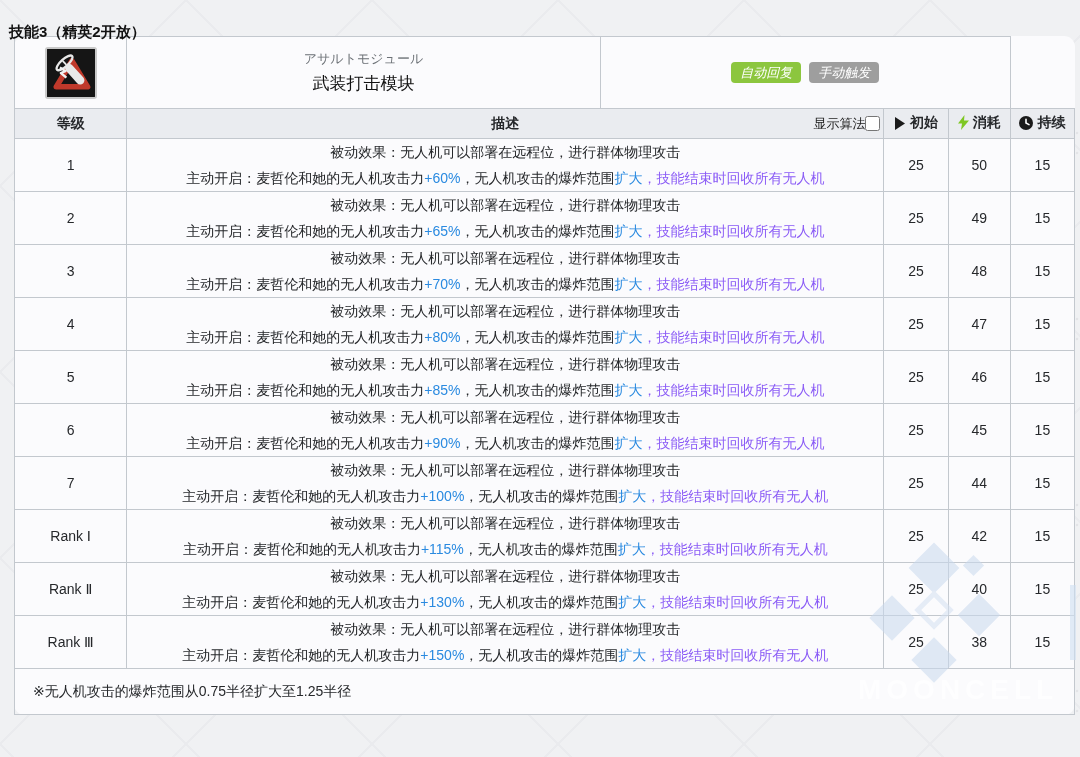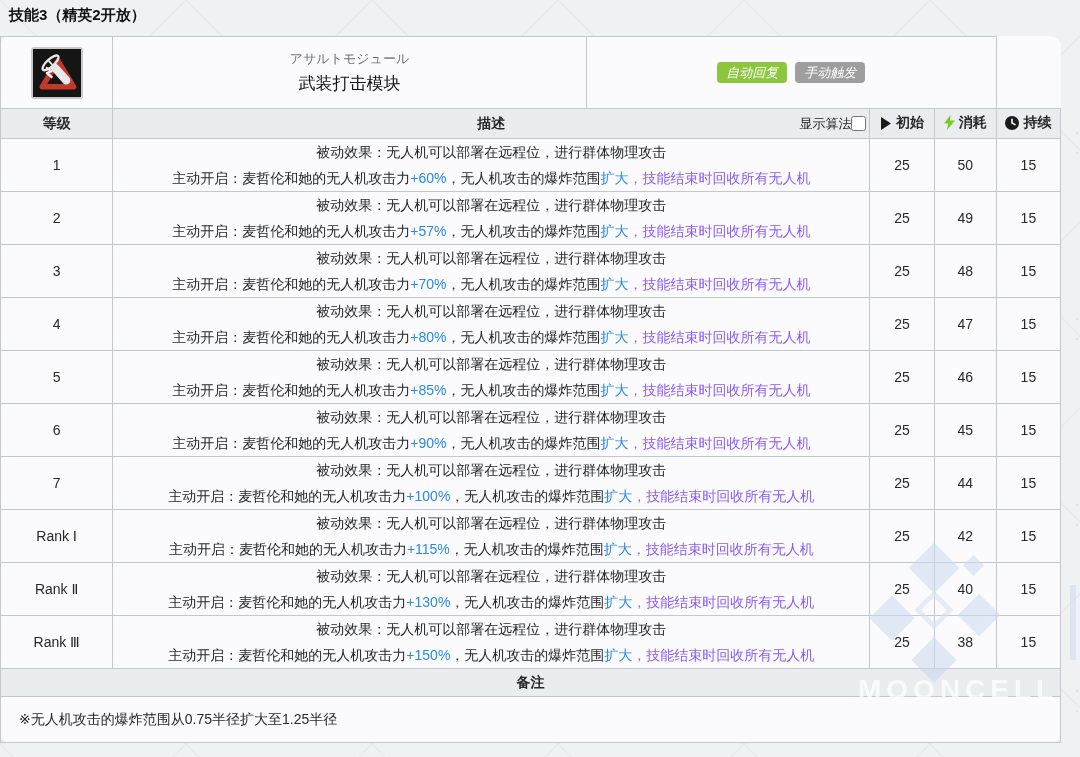--- a/index.html
+++ b/index.html
@@ -16,24 +16,24 @@
       radial-gradient(#e5e6e9 1.8px, transparent 2px),
       linear-gradient(45deg, transparent 49.7%, #eaebee 49.7%, #eaebee 50.3%, transparent 50.3%),
       linear-gradient(-45deg, transparent 49.7%, #eaebee 49.7%, #eaebee 50.3%, transparent 50.3%);
     background-size:186px 186px,186px 186px,186px 186px,186px 186px,186px 186px,186px 186px,186px 186px;
     background-position:54px 40px,74px 40px,54px 60px,74px 60px,64px 50px,0 0,0 0;
     overflow:hidden;
   }
   .page{ position:relative; width:1080px; height:757px; }
   .page-title{
     font-size:15px; font-weight:bold; color:#111;
-    padding:6px 0 0 9px; height:36px;
+    padding:23px 0 0 9px; height:36px;
   }
   table.skill-table{
-    width:1061px; margin-left:0;
+    width:1061px; margin-left:14px;
     border-collapse:collapse; table-layout:fixed;
     background:#fbfbfd;
     font-size:14px;
     border-radius:11px;
   }
   td{
     border:1px solid #c3c8ce;
     text-align:center; vertical-align:middle;
     padding:0;
     color:#26282b;
@@ -180,21 +180,21 @@
       </td>
       <td>25</td>
       <td>50</td>
       <td>15</td>
     </tr>
 
     <tr class="level-row">
       <td>2</td>
       <td colspan="2">
         <div class="desc-line">被动效果：无人机可以部署在远程位，进行群体物理攻击</div>
-        <div class="desc-line"><span>主动开启：麦哲伦和她的无人机攻击力</span><span class="blue">+57%</span><span>，无人机攻击的爆炸范围</span><span class="blue">扩大</span><span class="orange">，技能结束时回收所有无人机</span></div>
+        <div class="desc-line"><span>主动开启：麦哲伦和她的无人机攻击力</span><span class="blue">+65%</span><span>，无人机攻击的爆炸范围</span><span class="blue">扩大</span><span class="orange">，技能结束时回收所有无人机</span></div>
       </td>
       <td>25</td>
       <td>49</td>
       <td>15</td>
     </tr>
 
     <tr class="level-row">
       <td>3</td>
       <td colspan="2">
         <div class="desc-line">被动效果：无人机可以部署在远程位，进行群体物理攻击</div>
@@ -275,23 +275,20 @@
       <td>Rank Ⅲ</td>
       <td colspan="2">
         <div class="desc-line">被动效果：无人机可以部署在远程位，进行群体物理攻击</div>
         <div class="desc-line"><span>主动开启：麦哲伦和她的无人机攻击力</span><span class="blue">+150%</span><span>，无人机攻击的爆炸范围</span><span class="blue">扩大</span><span class="orange">，技能结束时回收所有无人机</span></div>
       </td>
       <td>25</td>
       <td>38</td>
       <td>15</td>
     </tr>
 
-    <tr class="notes-head-row">
-      <td colspan="6">备注</td>
-    </tr>
     <tr class="notes-row">
       <td colspan="6">※无人机攻击的爆炸范围从0.75半径扩大至1.25半径</td>
     </tr>
   </tbody>
     </table>
 
   <div class="watermark-diamonds">
     <div class="wm-d" style="left:48px; top:2px;  width:36px; height:36px;"></div>
     <div class="wm-d" style="left:98px; top:10px; width:15px; height:15px;"></div>
     <div class="wm-d" style="left:8px;  top:54px; width:32px; height:32px;"></div>

